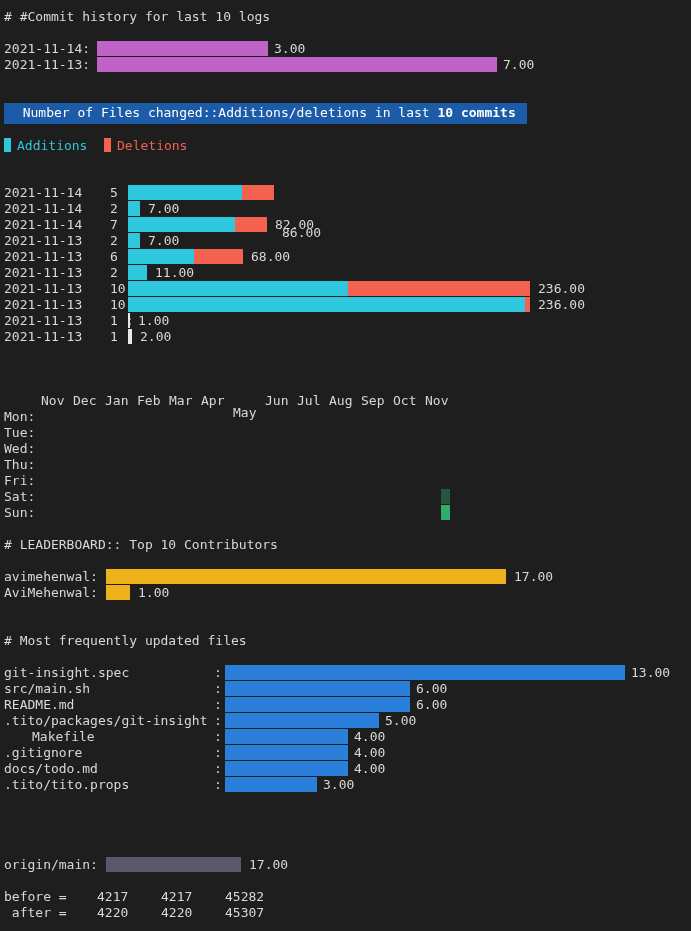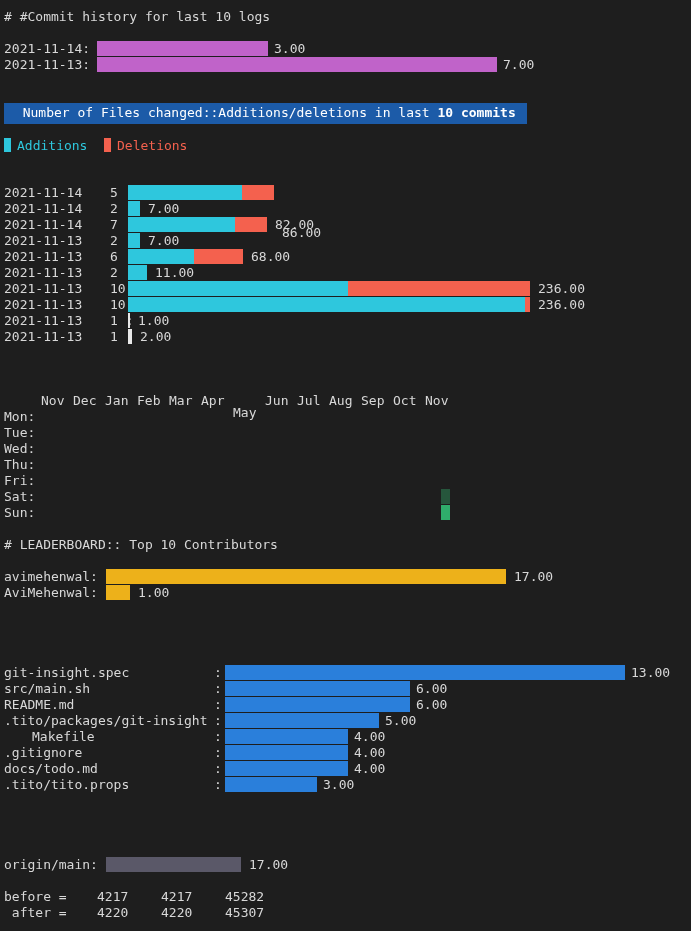--- a/index.html
+++ b/index.html
@@ -157,20 +157,21 @@
   <div>
     <div class="ln" style="left:4px; top:569px;">avimehenwal:</div>
     <div class="bar" id="lb-bar-0" style="left: 106px; top: 569px; height: 15px; width: 400px; background: rgb(237, 177, 26);"></div>
     <div class="ln" id="lb-val-0" style="top: 569px; left: 514px;">17.00</div>
 
     <div class="ln" style="left:4px; top:585px;">AviMehenwal:</div>
     <div class="bar" id="lb-bar-1" style="left: 106px; top: 585px; height: 15px; width: 24px; background: rgb(237, 177, 26);"></div>
     <div class="ln" id="lb-val-1" style="top: 585px; left: 138px;">1.00</div>
   </div>
 
+  <div class="ln" style="left:4px; top:633px;"># Most frequently updated files</div>
 
   <div id="fu-rows">
       <div class="ln" style="left:4px; top:665px;">git-insight.spec</div>
       <div class="ln" style="left:214px; top:665px;">:</div>
       <div class="bar" style="left:225px; top:665px; width:400px; height:15px; background:#2a7fdb;"></div>
       <div class="ln" style="left:631px; top:665px;">13.00</div>
       <div class="ln" style="left:4px; top:681px;">src/main.sh</div>
       <div class="ln" style="left:214px; top:681px;">:</div>
       <div class="bar" style="left:225px; top:681px; width:185px; height:15px; background:#2a7fdb;"></div>
       <div class="ln" style="left:416px; top:681px;">6.00</div>

